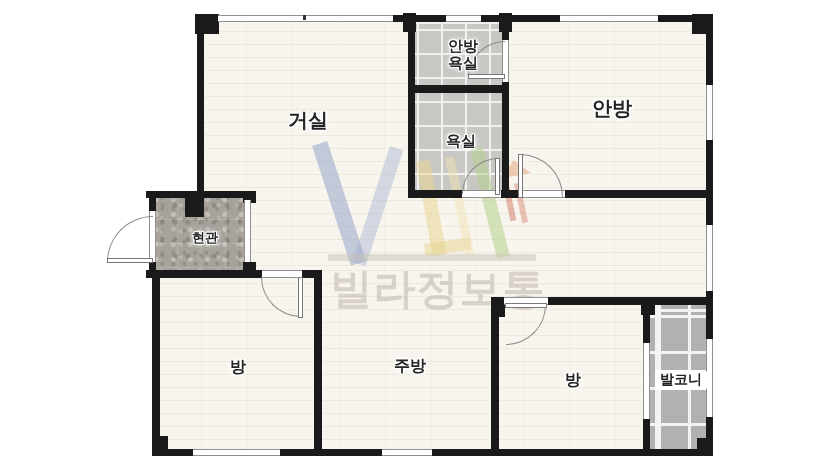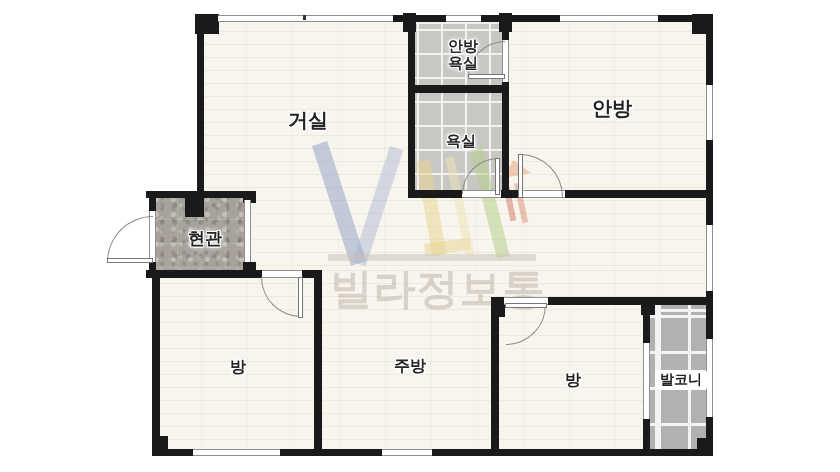--- a/index.html
+++ b/index.html
@@ -163,19 +163,19 @@
   <div class="panel" style="left:298px;top:277px;width:5px;height:41px;"></div>
 
   <div class="arc br" style="left:506px;top:305px;width:40px;height:40px;"></div>
   <div class="panel" style="left:505px;top:303px;width:42px;height:5px;"></div>
 
   <div class="label" style="left:308px;top:88px;font-size:20px;margin-top:32px;">거실</div>
   <div class="label two-line" style="left:463px;top:55px;font-size:15px;">안방
 욕실</div>
   <div class="label" style="left:461px;top:141px;font-size:15px;">욕실</div>
   <div class="label" style="left:612px;top:108px;font-size:20px;">안방</div>
-  <div class="label" style="left:205px;top:238px;font-size:17px;">현관</div>
+  <div class="label" style="left:205px;top:238px;font-size:13px;">현관</div>
   <div class="label" style="left:238px;top:367px;font-size:16px;">방</div>
   <div class="label" style="left:410px;top:366px;font-size:16px;">주방</div>
   <div class="label" style="left:573px;top:380px;font-size:16px;">방</div>
   <div class="label pill" style="left:681px;top:380px;font-size:14px;">발코니</div>
 
 </div>
 
 </body></html>

